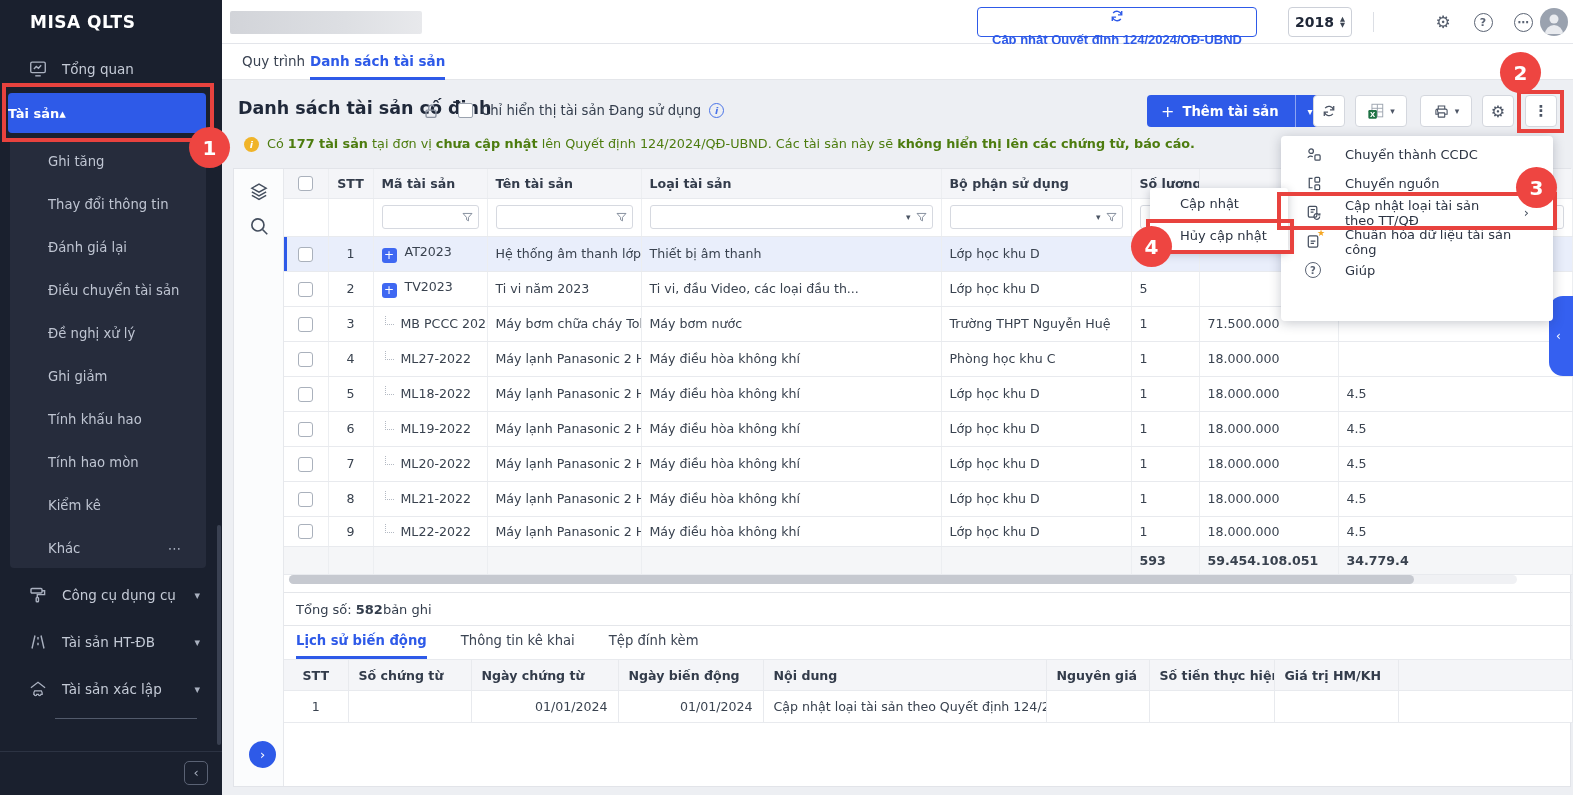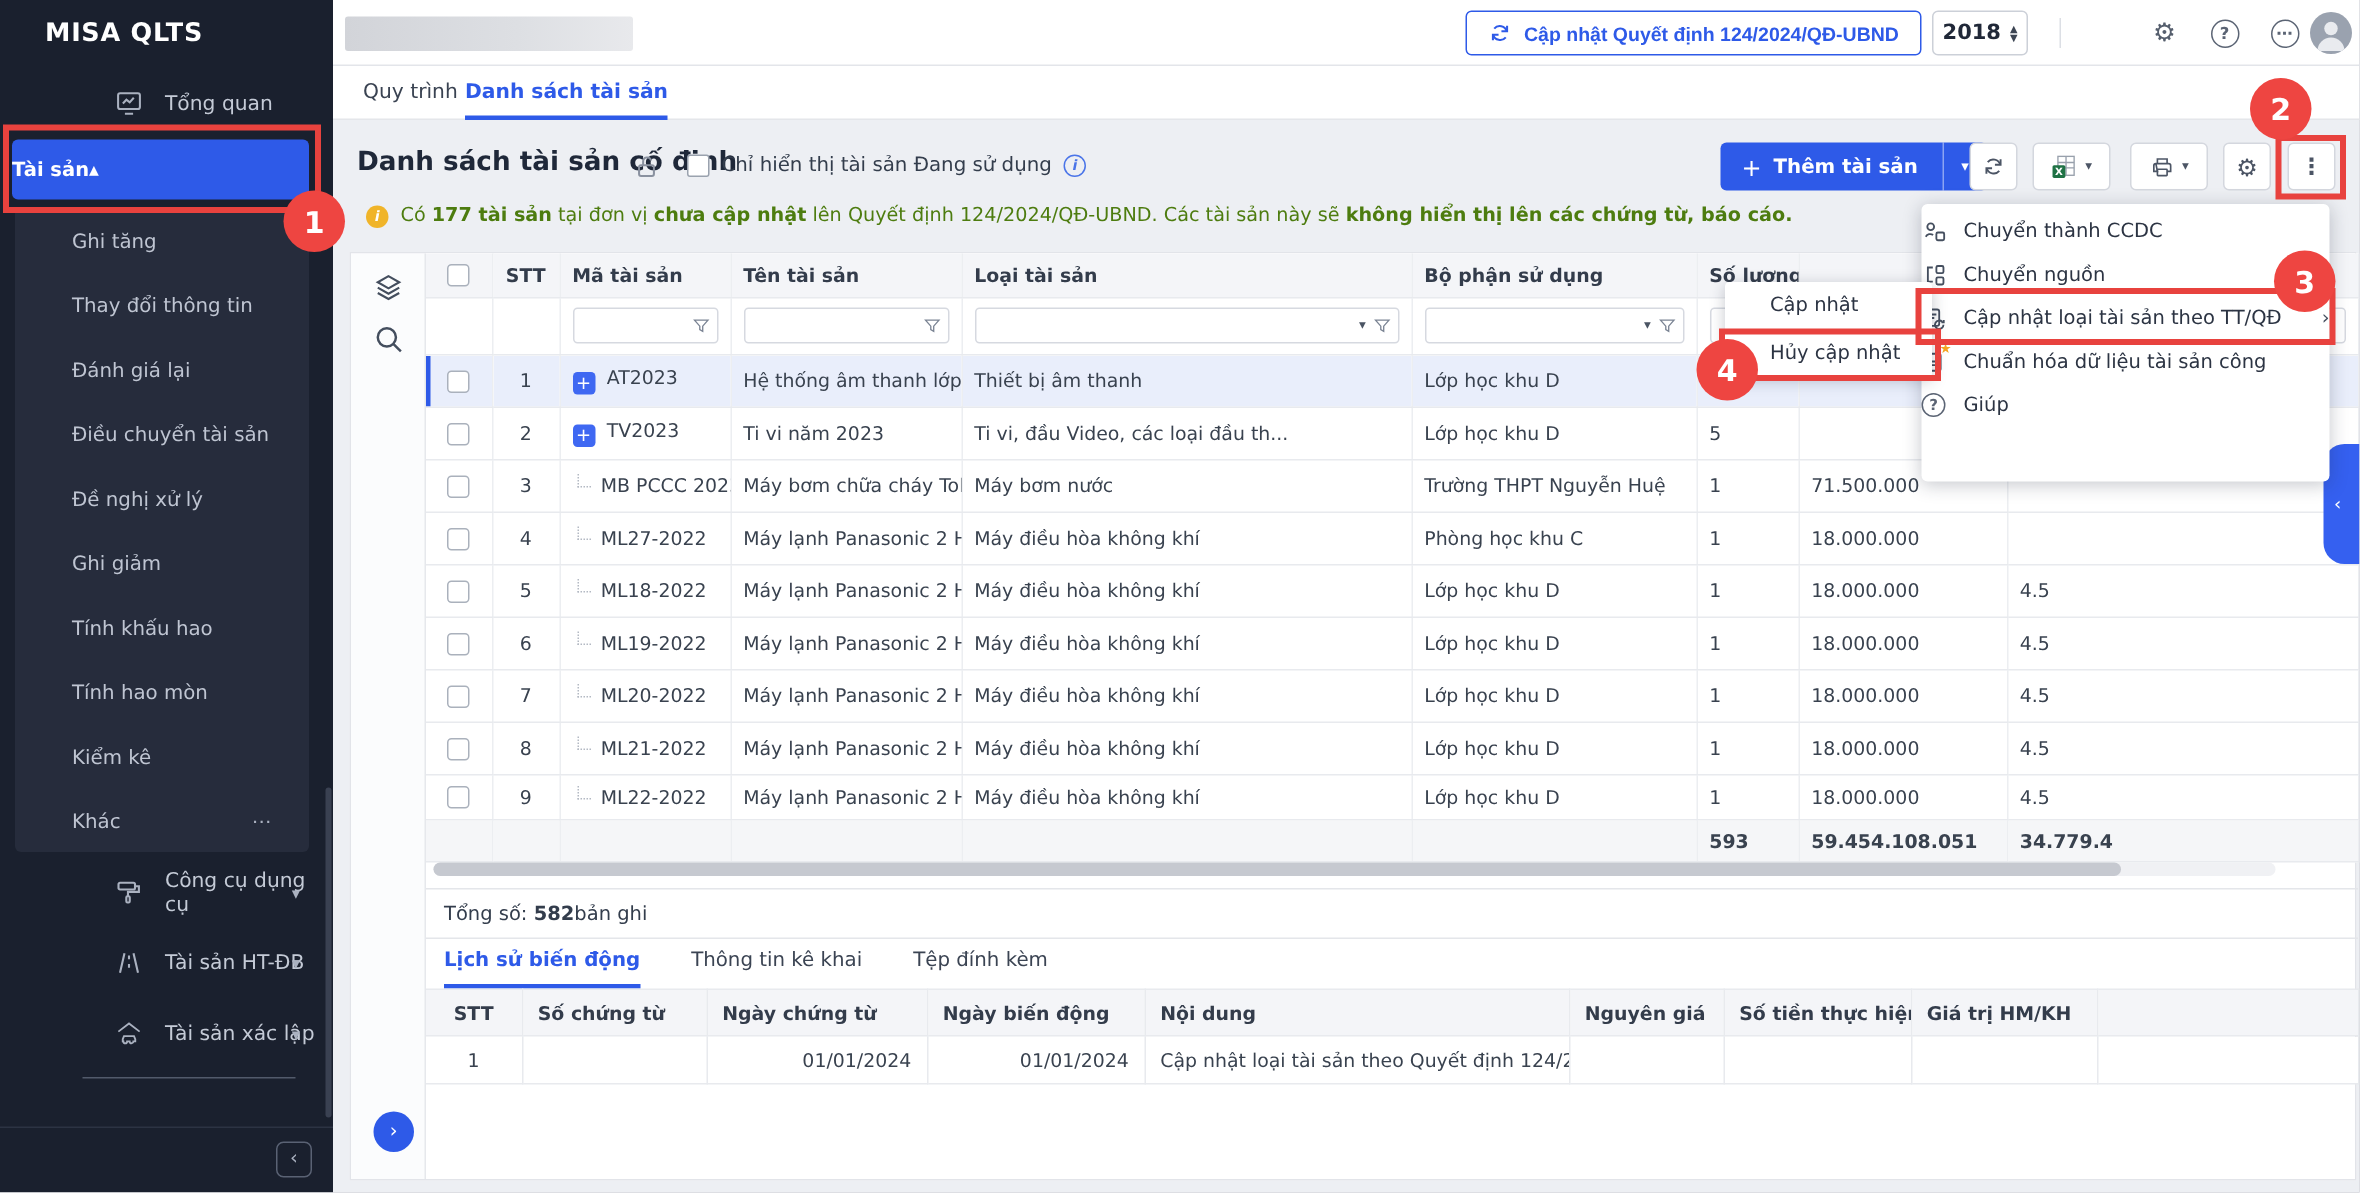--- a/index.html
+++ b/index.html
@@ -5,21 +5,21 @@
   * { margin:0; padding:0; box-sizing:border-box; }
   html,body { background:#c9ccd3; }
   .screen {
     position:relative; width:1573px; height:795px; overflow:hidden;
     font-family:"DejaVu Sans","Liberation Sans",sans-serif;
     background:#edeff3; color:#39424f; font-size:13px;
   }
   
   .sidebar { position:absolute; left:0; top:0; width:222px; height:795px; background:#1a202e; z-index:5; }
   .brand { position:absolute; left:30px; top:12px; color:#fff; font-size:17px; font-weight:bold; letter-spacing:.5px; }
-  .side-item { position:absolute; left:0; width:222px; height:44px; display:flex; align-items:center; color:#c4cad6; cursor:pointer;padding-left:48px; }
+  .side-item { position:absolute; left:0; width:222px; height:44px; display:flex; align-items:center; color:#c4cad6; cursor:pointer; }
   .side-item .sicon { width:20px; height:20px; margin-left:28px; margin-right:14px; color:#aab1c0; flex:none; }
   .side-item .slabel { font-size:13.5px; }
   .side-item .schev { position:absolute; right:22px; font-size:11px; color:#aab1c0; }
   .side-active { position:absolute; left:8px; top:93px; width:198px; height:40px; background:#2e5ae8; border-radius:4px;
     display:flex; align-items:center; color:#fff; }
   .side-active .sicon { color:#fff; }
   .side-active .slabel { font-weight:bold; color:#fff; }
   .side-active .schev { color:#fff; right:16px; }
   .subpanel { position:absolute; left:10px; top:140px; width:196px; height:428px; background:#262c3c; border-radius:0 0 4px 4px; }
   .subitem { position:absolute; left:0; width:196px; height:43px; line-height:43px; padding-left:38px; color:#bfc5d2; font-size:13.2px; cursor:pointer; }
@@ -27,21 +27,21 @@
   .side-divider { position:absolute; left:55px; top:718px; width:142px; height:0; border-top:1px solid #525a6b; }
   .side-bottom { position:absolute; left:0; bottom:0; width:222px; height:44px; border-top:1px solid #2c3343; }
   .collapse-btn { position:absolute; right:14px; bottom:10px; width:24px; height:24px; border:1px solid #5a6274; border-radius:5px;
     color:#aab1c0; text-align:center; line-height:22px; font-size:13px; cursor:pointer; }
   .side-scroll { position:absolute; left:217px; top:525px; width:4px; height:220px; background:#3a4152; border-radius:2px; }
   
   .topbar { position:absolute; left:222px; top:0; width:1351px; height:44px; background:#fff; border-bottom:1px solid #e3e5ea; z-index:2; }
   .redacted { position:absolute; left:8px; top:11px; width:192px; height:23px; border-radius:2px;
     background:linear-gradient(90deg,#d2d4d9,#dddfe3 60%,#e8e9ec); }
   .upd-btn { position:absolute; left:755px; top:7px; height:30px; padding:0 14px; display:flex; align-items:center; gap:8px;
-    border:1.5px solid #2e5ae8; border-radius:4px; color:#2e5ae8; font-size:13px; font-weight:bold; background:#fff; cursor:pointer; }
+    border:1.5px solid #2e5ae8; border-radius:4px; color:#2e5ae8; font-size:13px; font-weight:bold; background:#fff; cursor:pointer;flex-direction:column; }
   .year-box { position:absolute; left:1066px; top:7px; width:64px; height:30px; border:1px solid #ccd0d8; border-radius:4px; background:#fff;
     display:flex; align-items:center; justify-content:center; gap:6px; font-weight:bold; font-size:14px; color:#202838; cursor:pointer; }
   .stepper { display:flex; flex-direction:column; line-height:6px; font-size:6.5px; color:#3c4553; }
   .top-divider { position:absolute; left:1151px; top:12px; height:20px; border-left:1px solid #dcdfe5; }
   .top-ic { position:absolute; top:9px; width:26px; height:26px; display:flex; align-items:center; justify-content:center;
     color:#555e6d; font-size:17px; cursor:pointer; }
   .circ { width:19px; height:19px; border:1.4px solid #5b6474; border-radius:50%; display:flex; align-items:center;
     justify-content:center; font-size:11px; font-weight:bold; color:#5b6474; }
   .avatar { position:absolute; left:1318px; top:8px; width:28px; height:28px; border-radius:50%; background:#9aa2af; overflow:hidden; cursor:pointer; }
   
@@ -101,21 +101,21 @@
   .dtabs { position:absolute; left:50px; top:457px; width:1288px; height:33px; display:flex; gap:34px; padding-left:12px; }
   .dtab { height:33px; line-height:30px; font-size:13.2px; color:#3b4453; cursor:pointer; }
   .dtab.active { color:#2e5ae8; font-weight:bold; border-bottom:3px solid #2e5ae8; }
   table.dgrid { border-collapse:collapse; table-layout:fixed; position:absolute; left:50px; top:490px; width:1288px; }
   table.dgrid th, table.dgrid td { border:1px solid #e8eaee; border-left:none; font-size:12.6px; padding:0 10px; white-space:nowrap; overflow:hidden; }
   table.dgrid th { background:#f4f5f8; height:31px; font-weight:bold; text-align:left; color:#333c4b; }
   table.dgrid td { height:32px; background:#fff; color:#39424f; }
   
   .menu { position:absolute; left:1281px; top:136px; width:272px; height:185px; background:#fff; border-radius:4px;
     box-shadow:0 2px 12px rgba(30,40,60,.25); z-index:20; padding-top:4px; }
-  .mitem { height:29px; display:flex; align-items:center; gap:11px; padding:0 0; font-size:13px; color:#2c3443; cursor:pointer; }
+  .mitem { height:29px; display:flex; align-items:center; gap:23px; padding:0 24px; font-size:13px; color:#2c3443; cursor:pointer; }
   .mitem .mic { width:17px; height:17px; color:#454f5f; flex:none; position:relative; }
   .mitem .arrow { margin-left:auto; color:#454f5f; font-size:13px; }
   .mstar { position:absolute; right:-3px; top:-5px; color:#f5a623; font-size:9px; }
   .submenu { position:absolute; left:1150px; top:188px; width:138px; height:64px; background:#fff; border-radius:3px;
     box-shadow:0 2px 10px rgba(30,40,60,.25); z-index:21; }
   .smitem { height:32px; line-height:32px; padding-left:30px; font-size:13px; color:#2c3443; cursor:pointer; }
   .rtoggle { position:absolute; left:1549px; top:296px; width:30px; height:80px; background:#3560f0; border-radius:14px 0 0 14px;
     z-index:15; color:#fff; display:flex; align-items:center; padding-left:7px; font-size:12px; cursor:pointer; }
   
   .abox { position:absolute; border:4px solid #e8423e; z-index:30; pointer-events:none; }

